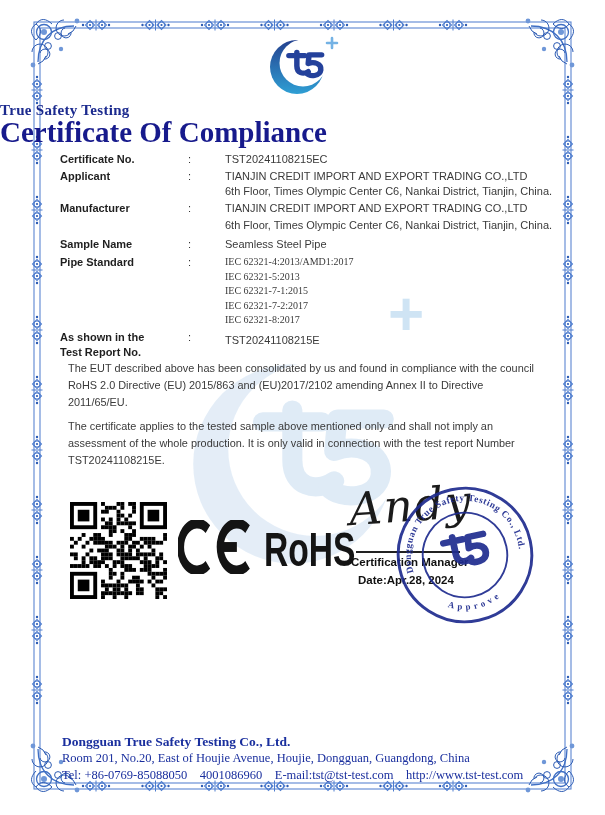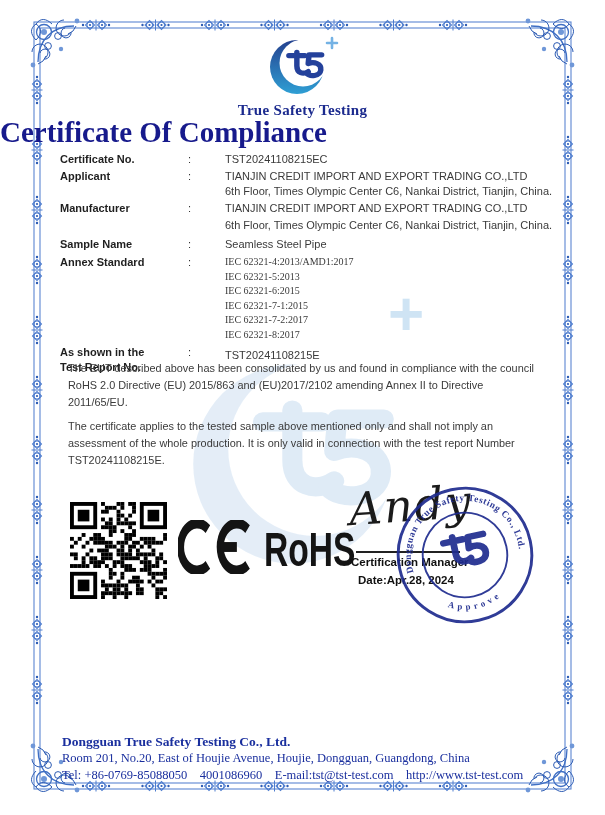--- a/index.html
+++ b/index.html
@@ -12,21 +12,21 @@
   .ko{fill:none;stroke:#4d7cce;stroke-width:1;}
   .kf{fill:#2d5cb4;}
   .ca{fill:none;stroke:#3f6fc4;stroke-width:1.3;}
   .cb{fill:#6f97d8;}
   .cc{fill:none;stroke:#2d5cb4;stroke-width:1;}
   
   #watermark{position:absolute;left:160px;top:342px;z-index:0;opacity:.75;}
   #wm-plus{position:absolute;left:388px;top:278px;z-index:0;font-size:62px;font-weight:bold;
            color:#cfe4f4;font-family:"Liberation Sans",sans-serif;}
   
-  #header{position:absolute;left:0;right:0;top:34px;text-align:center;z-index:2;}
+  #header{position:absolute;left:0;right:0;top:34px;z-index:2;}
   #brand{margin-top:2px;font-family:"Liberation Serif",serif;font-weight:bold;
          font-size:15px;color:#1b2a8e;letter-spacing:.3px;}
   #title{position:absolute;left:0;right:0;top:116px;z-index:2;
          font-family:"Liberation Serif",serif;font-weight:bold;font-size:29px;color:#171a8c;}
   
   #fields{position:absolute;left:60px;top:152px;width:496px;z-index:2;}
   .field-row{display:grid;grid-template-columns:104px 13px 1fr;margin-bottom:1px;gap:24px;}
   .flabel{font-size:11px;font-weight:bold;color:#1f1f1f;line-height:15px;}
   .fcolon{font-size:11px;color:#333;line-height:15px;}
   .fvalue{font-size:11px;color:#3a3a3a;line-height:15.5px;}
@@ -206,26 +206,25 @@
       </div>
     </div>
     <div class="field-row row-sample">
       <div class="flabel">Sample Name</div>
       <div class="fcolon">:</div>
       <div class="fvalue">
           <div class="vline">Seamless Steel Pipe</div>
         </div>
     </div>
     <div class="field-row row-standards">
-      <div class="flabel">Annex Standard</div>
+      <div class="flabel">Pipe Standard</div>
       <div class="fcolon">:</div>
       <div class="fvalue">
         <div class="vline">IEC 62321-4:2013/AMD1:2017</div>
         <div class="vline">IEC 62321-5:2013</div>
-        <div class="vline">IEC 62321-6:2015</div>
         <div class="vline">IEC 62321-7-1:2015</div>
         <div class="vline">IEC 62321-7-2:2017</div>
         <div class="vline">IEC 62321-8:2017</div>
       </div>
     </div>
     <div class="field-row row-report">
       <div class="flabel">As shown in the Test Report No.</div>
       <div class="fcolon">:</div>
       <div class="fvalue">
           <div class="vline">TST20241108215E</div>

